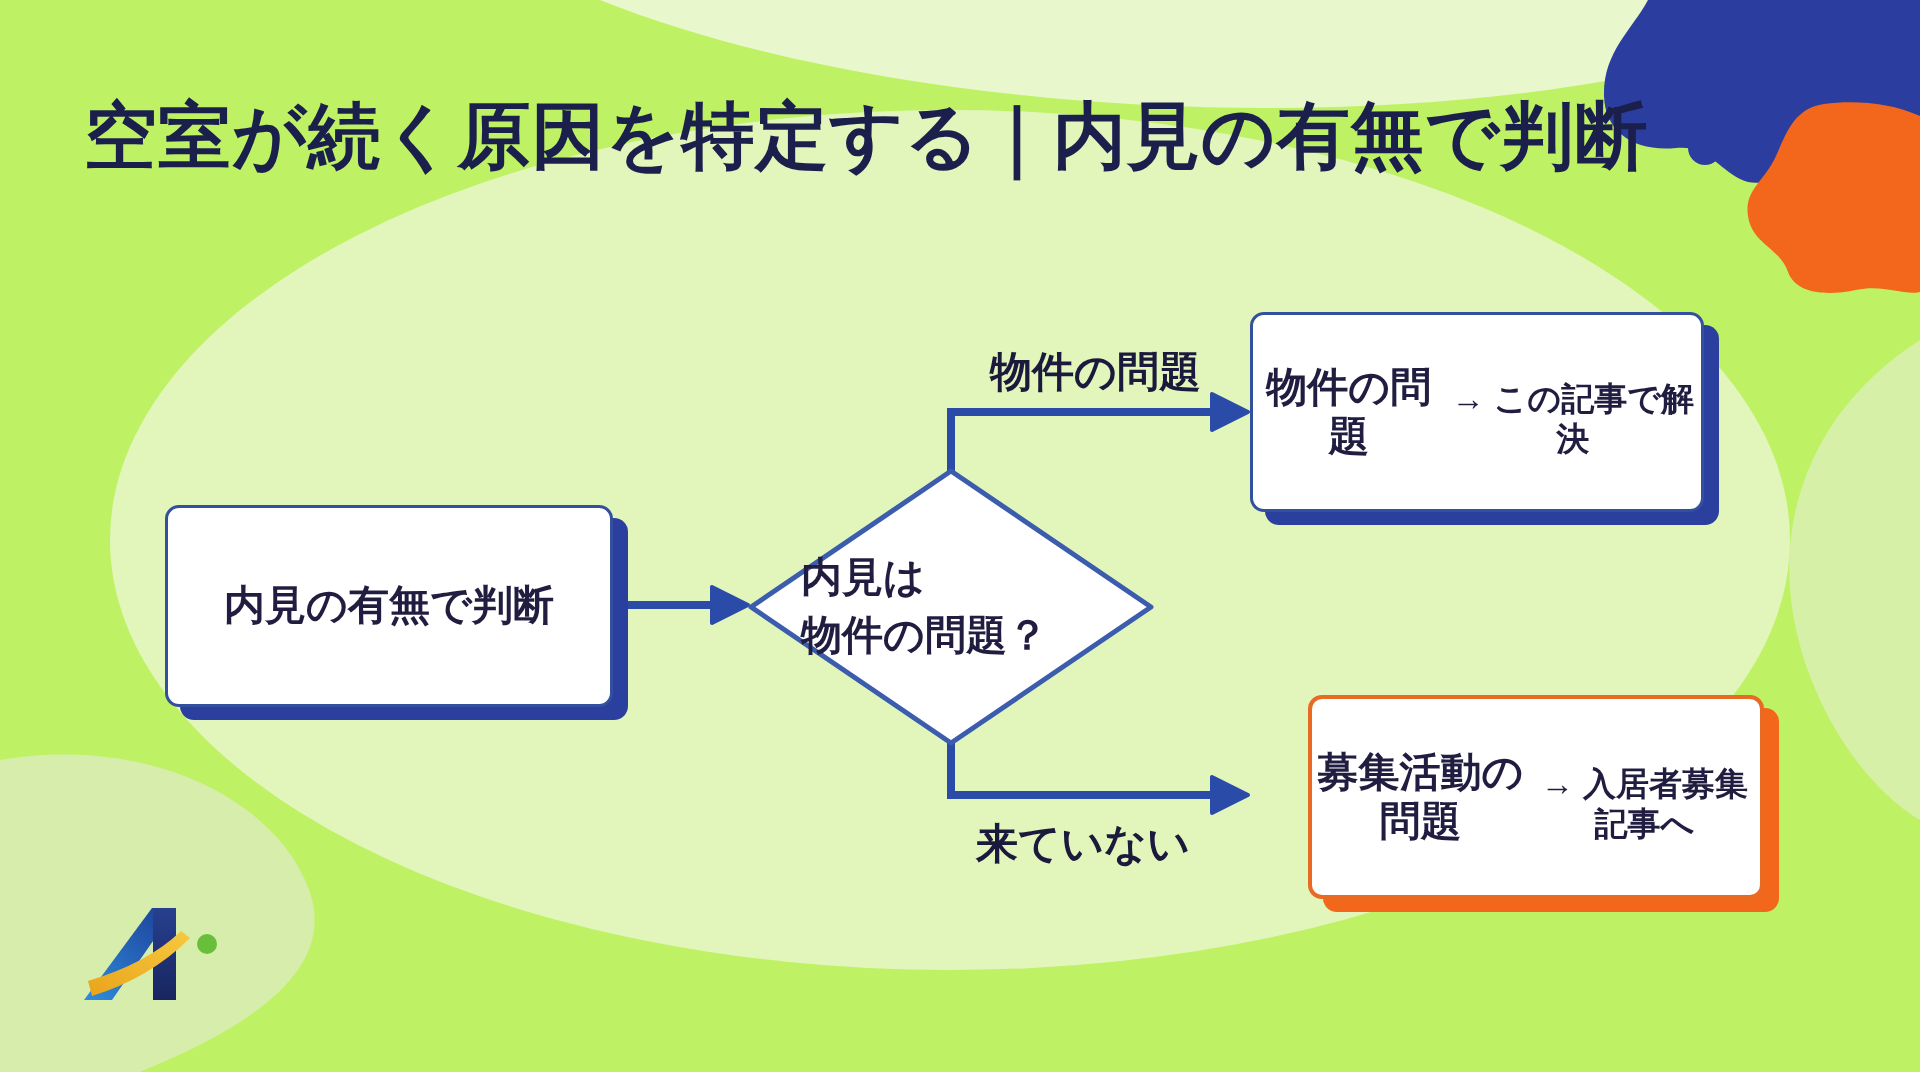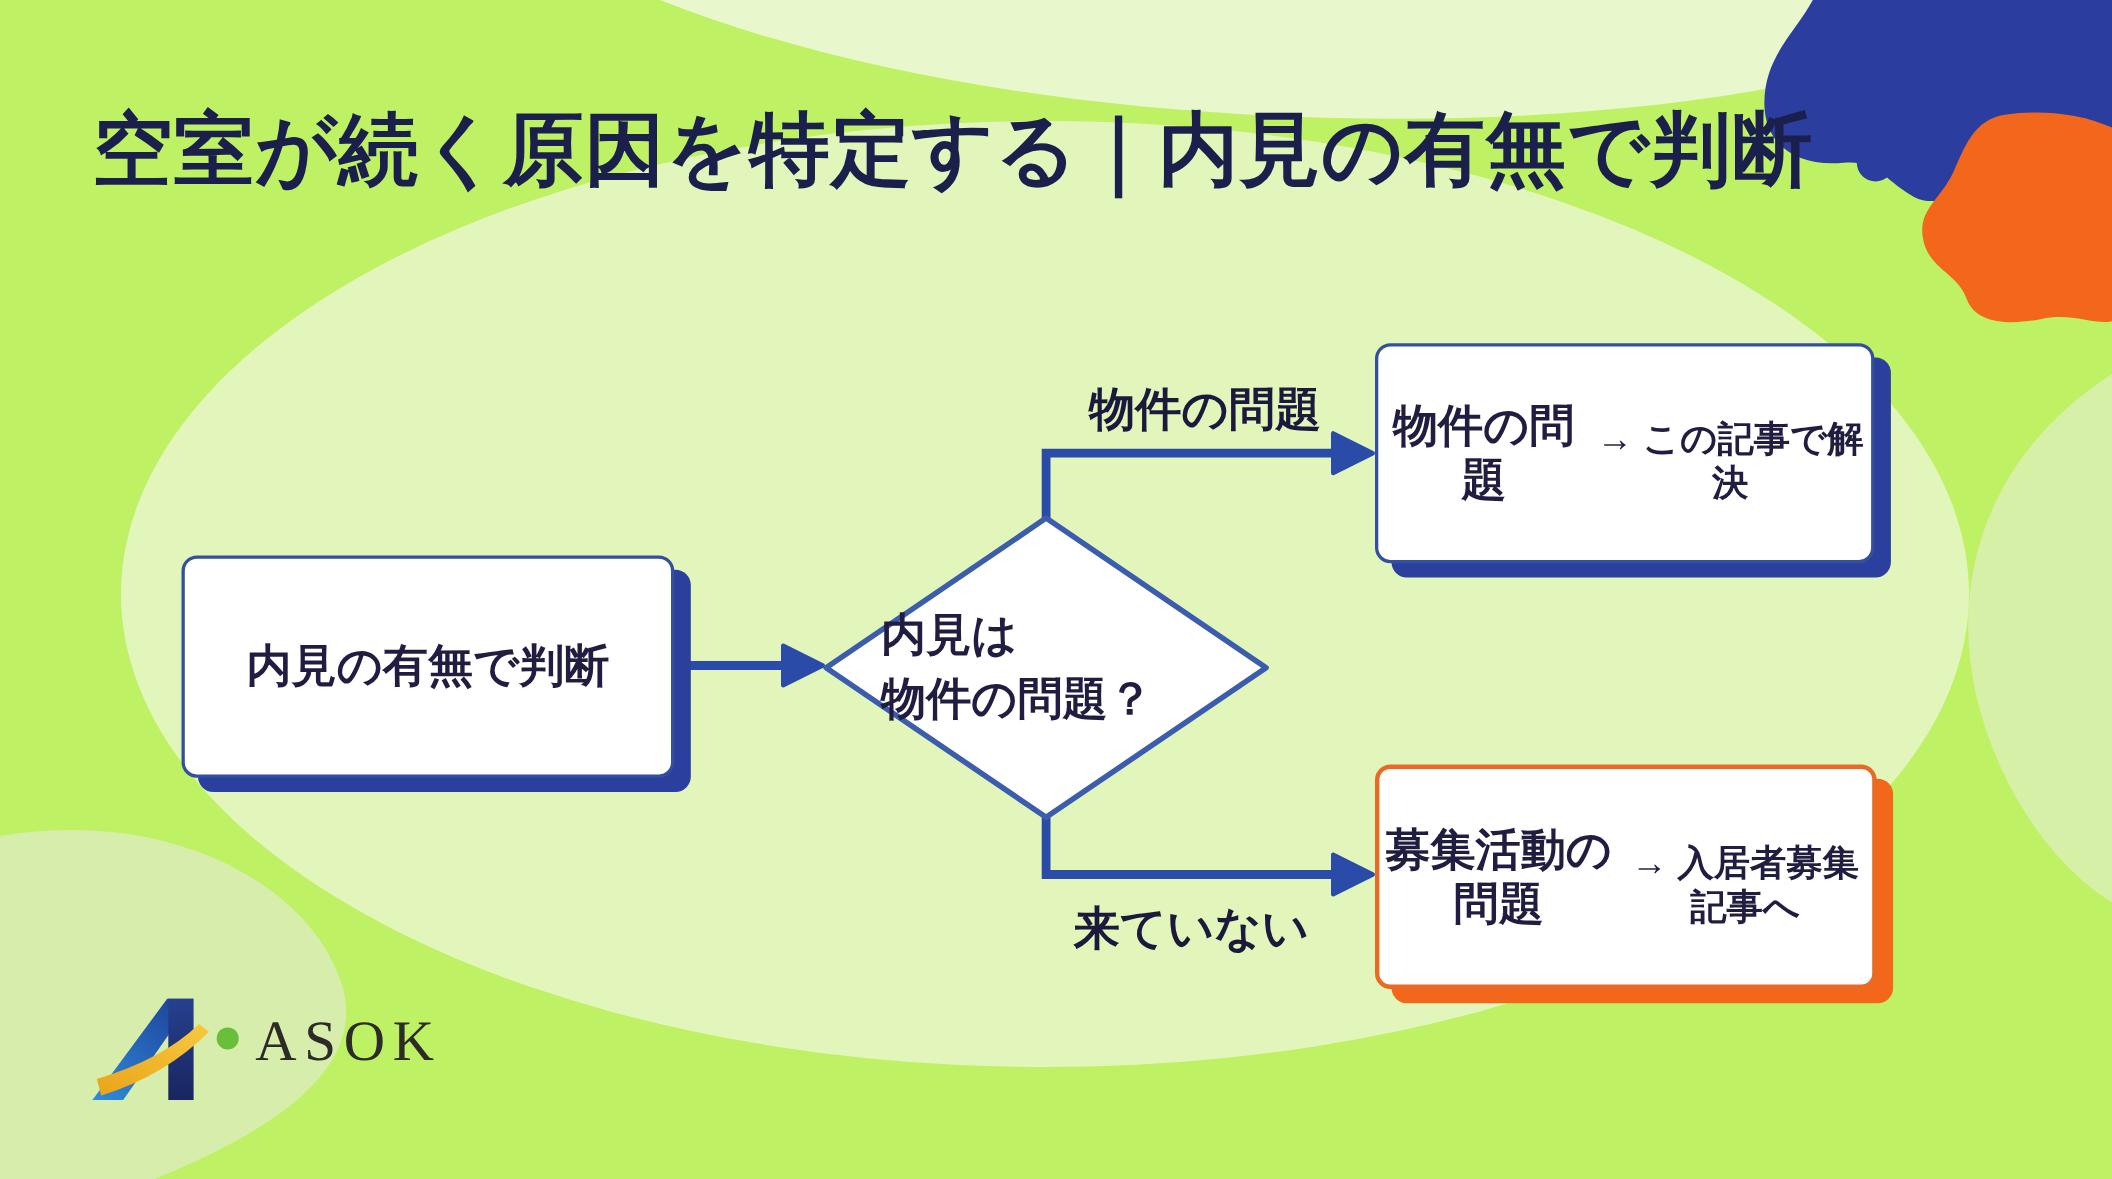--- a/index.html
+++ b/index.html
@@ -22,21 +22,21 @@
     position:absolute;background:#ffffff;border-radius:14px;
     display:flex;flex-direction:row;align-items:center;justify-content:center;
     text-align:center;
   }
   .box.navy{border:3px solid #33509f;box-shadow:15px 13px 0 #2b3f9e;}
   .box.orange{border:4px solid #e96a22;box-shadow:15px 13px 0 #f2671c;}
   .box-main{font-size:41px;font-weight:900;color:#211d40;line-height:1.2;}
   .box-sub{font-size:33px;font-weight:900;color:#211d40;margin-top:14px;line-height:1.2;}
   .start-box{left:165px;top:505px;width:442px;height:196px;}
   .result-top{left:1250px;top:312px;width:448px;height:194px;}
-  .result-bottom{left:1250px;top:695px;width:448px;height:196px;}
+  .result-bottom{left:1308px;top:695px;width:448px;height:196px;}
   .decision-text{
     position:absolute;left:801px;top:548px;width:300px;
     font-size:41px;font-weight:900;color:#211d40;line-height:1.42;
   }
   .branch-label{
     position:absolute;font-size:42px;font-weight:900;color:#1c1a3c;
     text-align:center;white-space:nowrap;
   }
   .branch-yes{left:990px;top:344px;width:200px;}
   .branch-no{left:958px;top:816px;width:250px;}
@@ -122,15 +122,14 @@
   <div class="box navy result-top">
     <div class="box-main">物件の問題</div>
     <div class="box-sub">→ この記事で解決</div>
   </div>
 
   <div class="box orange result-bottom">
     <div class="box-main">募集活動の問題</div>
     <div class="box-sub">→ 入居者募集記事へ</div>
   </div>
 
-  <div class="logo-text">ASOK</div>
 
 </div>
 
 </body></html>

